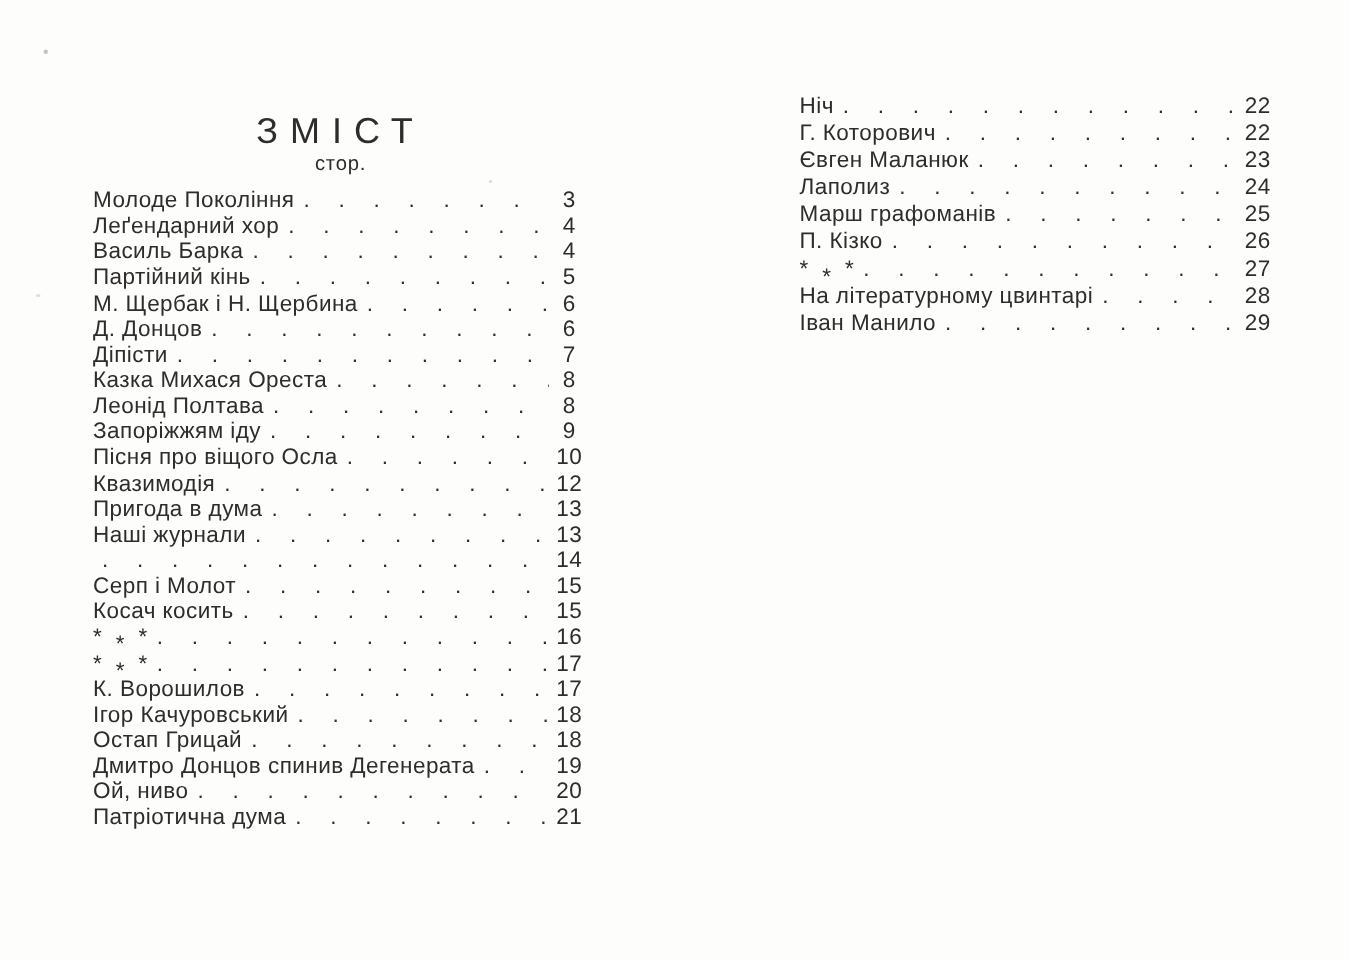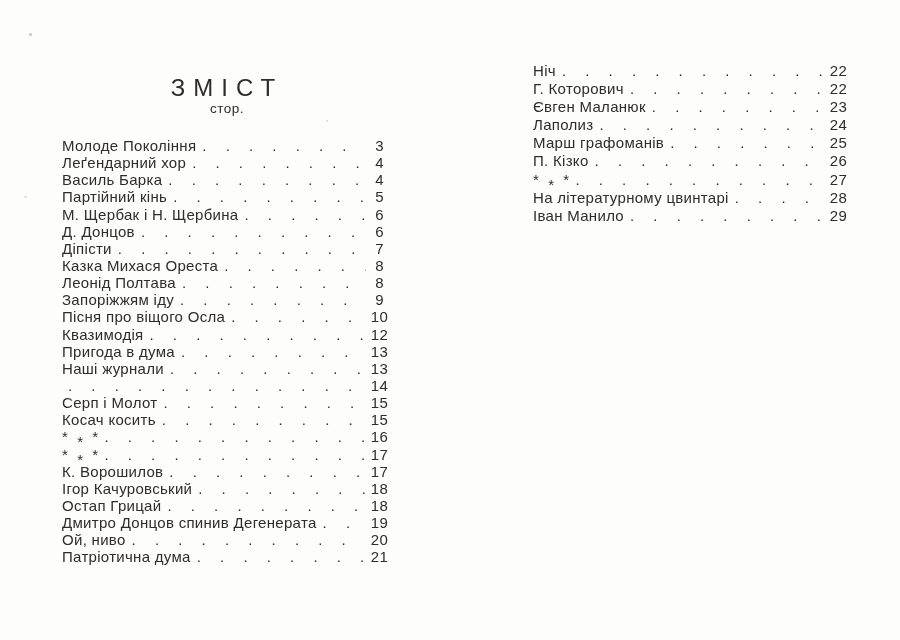--- a/index.html
+++ b/index.html
@@ -34,21 +34,21 @@
     text-align: center;
     font-size: 13.5px;
     letter-spacing: 0.5px;
   }
   .toc-col {
     position: absolute;
     display: block;
   }
   .toc-col-left {
     left: 62px;
-    top: 137px;
+    top: 125px;
     width: 330px;
   }
   .toc-col-right {
     left: 533px;
     top: 62px;
     width: 318px;
   }
   .toc-row {
     display: flex;
     align-items: baseline;

